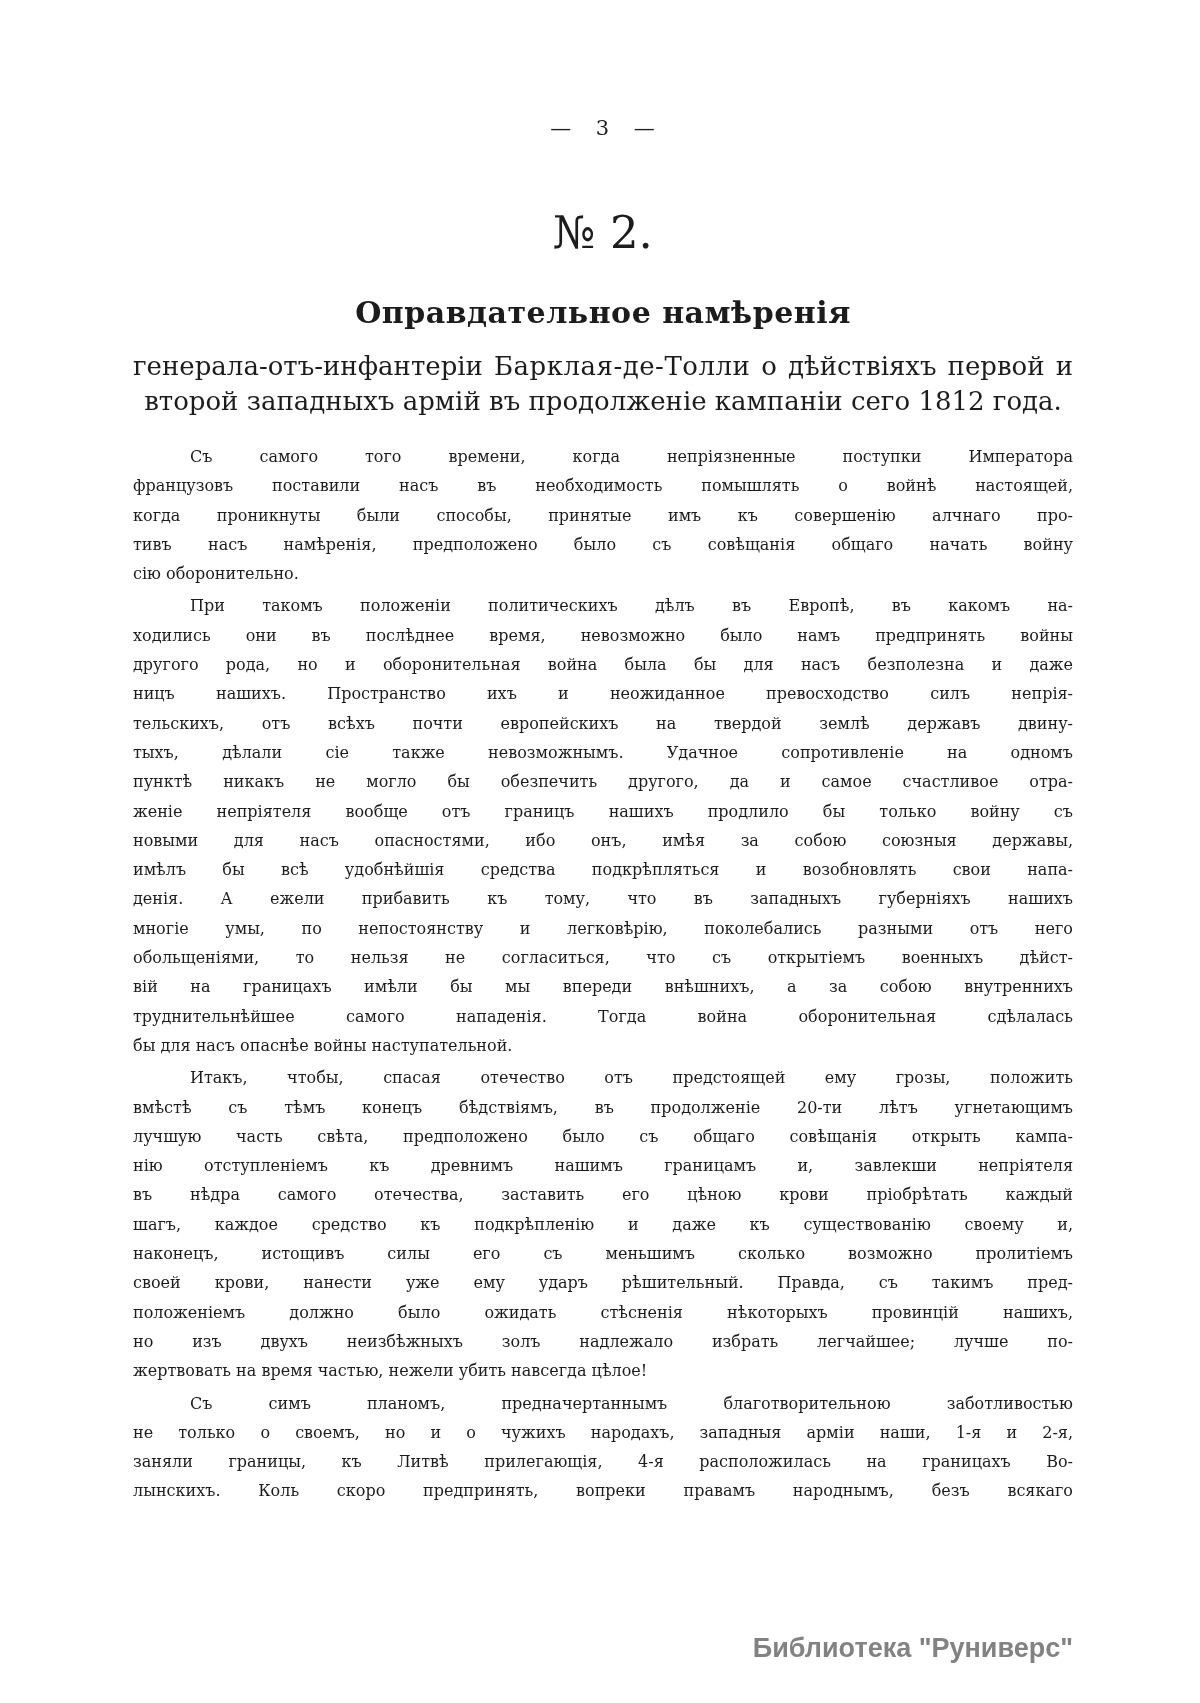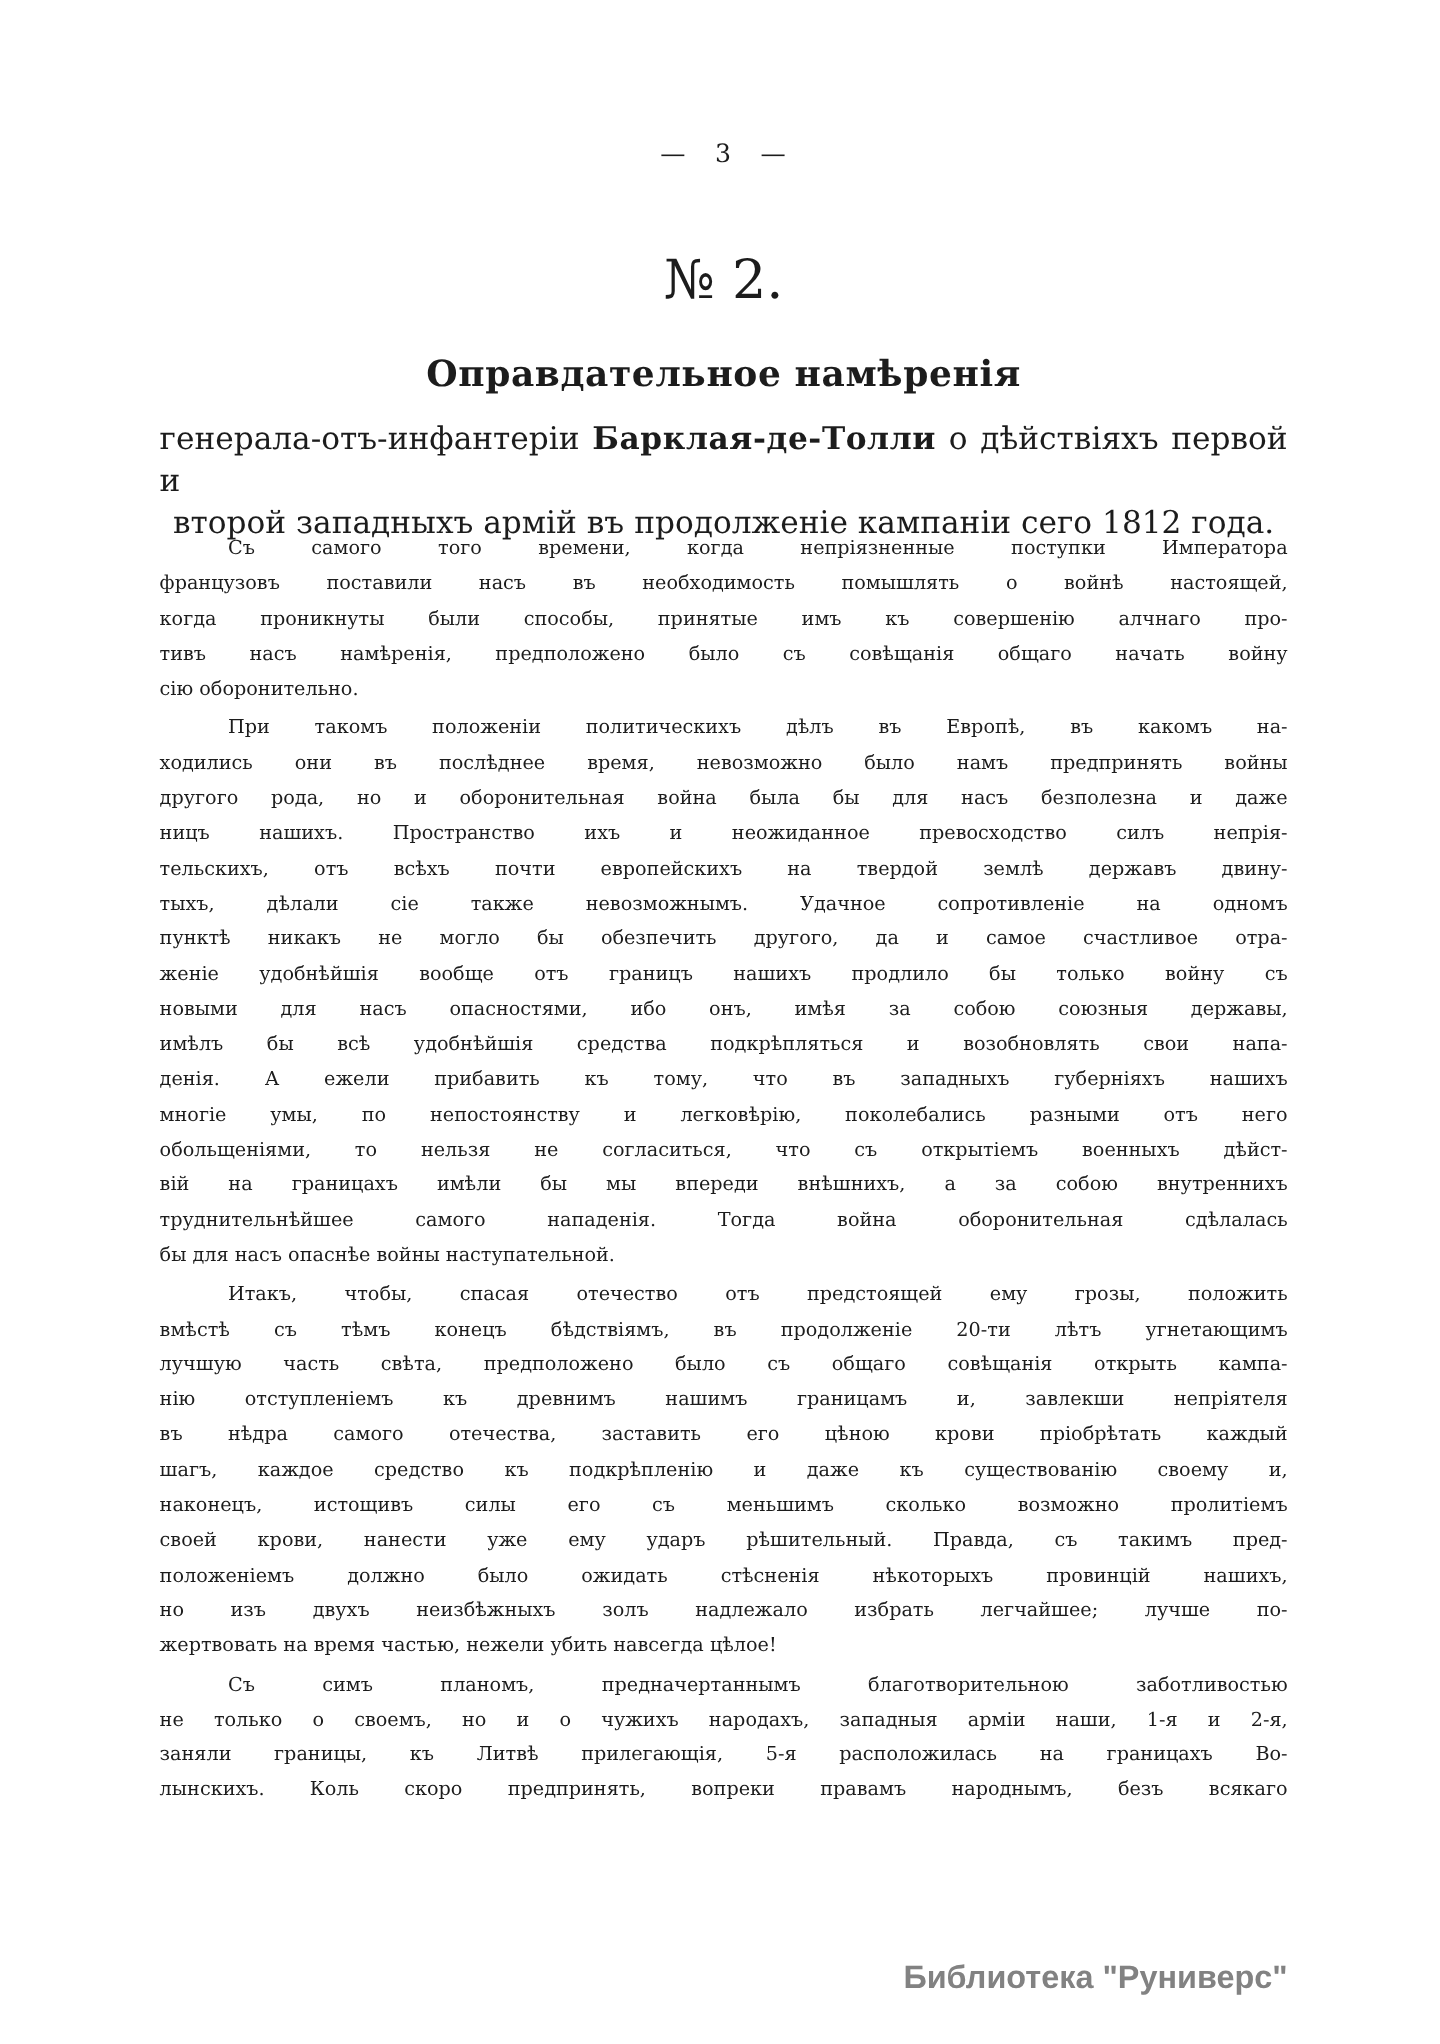--- a/index.html
+++ b/index.html
@@ -36,21 +36,21 @@
     letter-spacing: 0.5px;
   }
   .subtitle {
     position: absolute;
     top: 349px; left: 133px; width: 940px;
     font-size: 26px;
     line-height: 35px;
   }
   .sub1 { text-align: justify; text-align-last: justify; }
   .sub2 { text-align: center; }
-  .subtitle b { font-weight: bold; letter-spacing: 0.5px; }
+  .subtitle b { font-weight: normal; letter-spacing: 0.5px; }
   .body {
     position: absolute;
     top: 442px; left: 133px; width: 940px;
     font-size: 16px;
     line-height: 29.3px;
   }
   .para { margin: 0; }
   .para + .para { margin-top: 3px; }
   .line { text-align: justify; text-align-last: justify; white-space: normal; }
   .line.first { text-indent: 57px; }
@@ -85,21 +85,21 @@
         <div class="line end">сію оборонительно.</div>
       </div>
       <div class="para">
         <div class="line first">При такомъ положеніи политическихъ дѣлъ въ Европѣ, въ какомъ на-</div>
         <div class="line">ходились они въ послѣднее время, невозможно было намъ предпринять войны</div>
         <div class="line">другого рода, но и оборонительная война была бы для насъ безполезна и даже</div>
         <div class="line">ницъ нашихъ. Пространство ихъ и неожиданное превосходство силъ непрія-</div>
         <div class="line">тельскихъ, отъ всѣхъ почти европейскихъ на твердой землѣ державъ двину-</div>
         <div class="line">тыхъ, дѣлали сіе также невозможнымъ. Удачное сопротивленіе на одномъ</div>
         <div class="line">пунктѣ никакъ не могло бы обезпечить другого, да и самое счастливое отра-</div>
-        <div class="line">женіе удобнѣйшія вообще отъ границъ нашихъ продлило бы только войну съ</div>
+        <div class="line">женіе непріятеля вообще отъ границъ нашихъ продлило бы только войну съ</div>
         <div class="line">новыми для насъ опасностями, ибо онъ, имѣя за собою союзныя державы,</div>
         <div class="line">имѣлъ бы всѣ удобнѣйшія средства подкрѣпляться и возобновлять свои напа-</div>
         <div class="line">денія. А ежели прибавить къ тому, что въ западныхъ губерніяхъ нашихъ</div>
         <div class="line">многіе умы, по непостоянству и легковѣрію, поколебались разными отъ него</div>
         <div class="line">обольщеніями, то нельзя не согласиться, что съ открытіемъ военныхъ дѣйст-</div>
         <div class="line">вій на границахъ имѣли бы мы впереди внѣшнихъ, а за собою внутреннихъ</div>
         <div class="line">труднительнѣйшее самого нападенія. Тогда война оборонительная сдѣлалась</div>
         <div class="line end">бы для насъ опаснѣе войны наступательной.</div>
       </div>
       <div class="para">
@@ -111,18 +111,18 @@
         <div class="line">шагъ, каждое средство къ подкрѣпленію и даже къ существованію своему и,</div>
         <div class="line">наконецъ, истощивъ силы его съ меньшимъ сколько возможно пролитіемъ</div>
         <div class="line">своей крови, нанести уже ему ударъ рѣшительный. Правда, съ такимъ пред-</div>
         <div class="line">положеніемъ должно было ожидать стѣсненія нѣкоторыхъ провинцій нашихъ,</div>
         <div class="line">но изъ двухъ неизбѣжныхъ золъ надлежало избрать легчайшее; лучше по-</div>
         <div class="line end">жертвовать на время частью, нежели убить навсегда цѣлое!</div>
       </div>
       <div class="para">
         <div class="line first">Съ симъ планомъ, предначертаннымъ благотворительною заботливостью</div>
         <div class="line">не только о своемъ, но и о чужихъ народахъ, западныя арміи наши, 1-я и 2-я,</div>
-        <div class="line">заняли границы, къ Литвѣ прилегающія, 5-я расположилась на границахъ Во-</div>
+        <div class="line">заняли границы, къ Литвѣ прилегающія, 4-я расположилась на границахъ Во-</div>
         <div class="line">лынскихъ. Коль скоро предпринять, вопреки правамъ народнымъ, безъ всякаго</div>
       </div>
     </div>
   <div class="watermark">Библиотека "Руниверс"</div>
 </div>
 
 </body></html>

